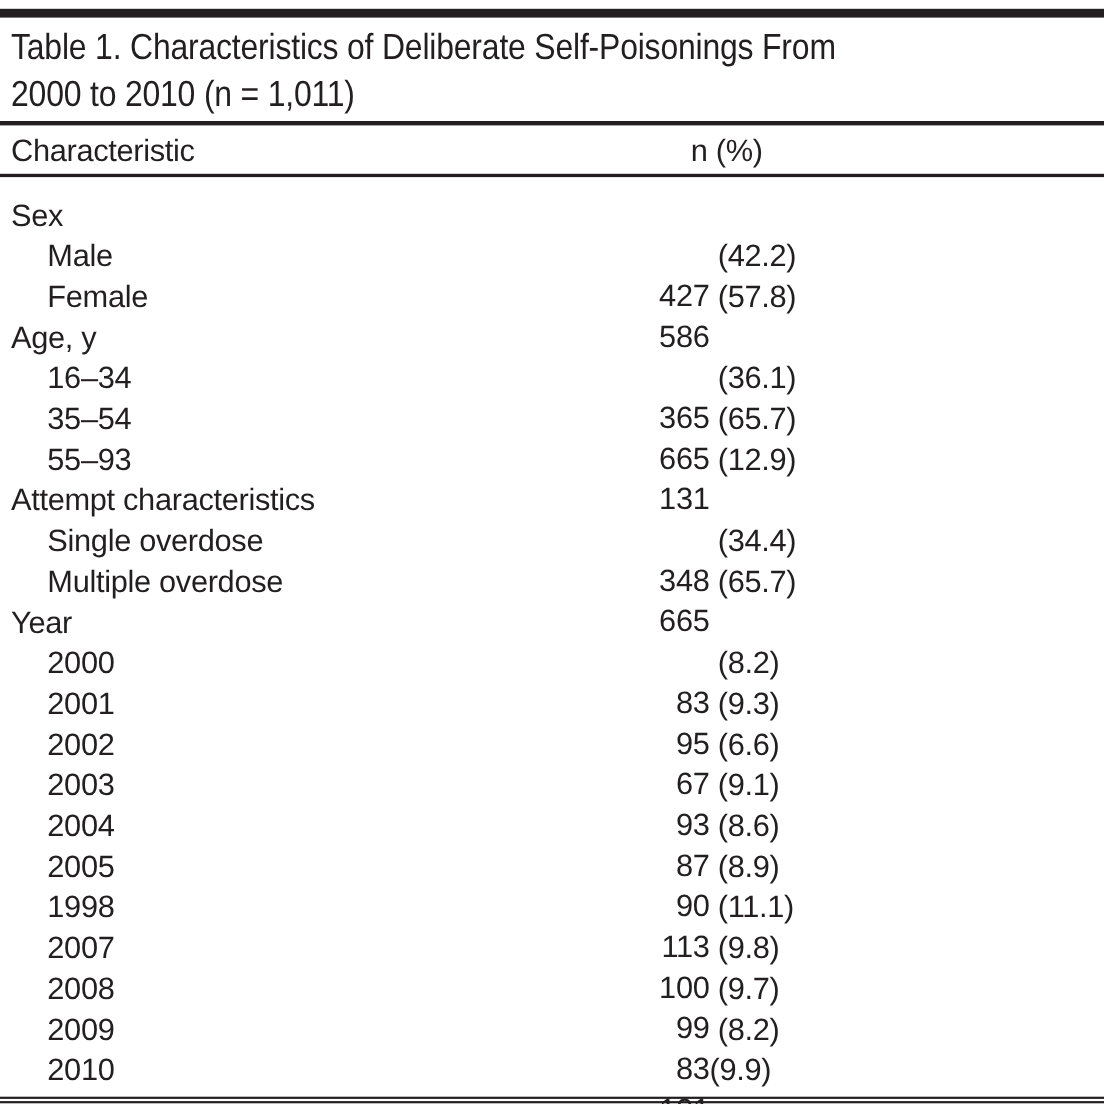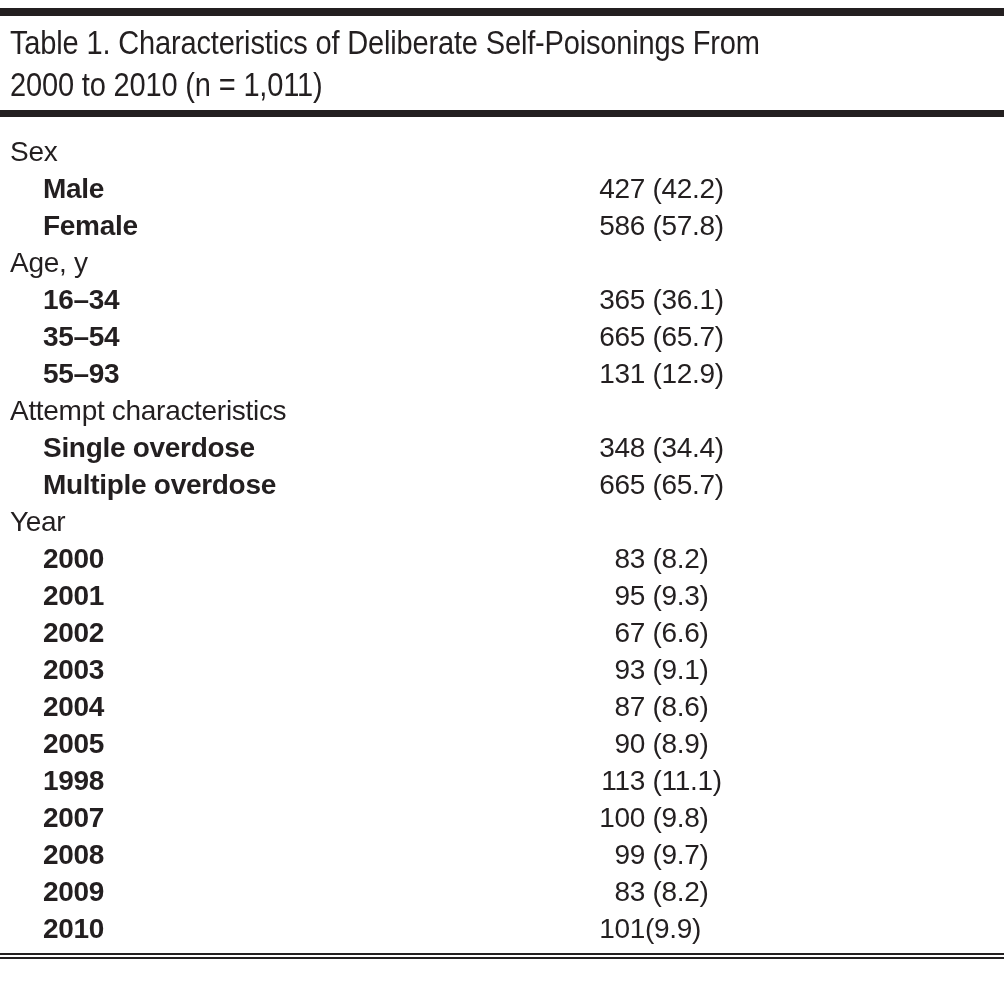--- a/index.html
+++ b/index.html
@@ -53,32 +53,33 @@
   .tbody { padding-top: 16px; }
 
   .row {
     position: relative;
     height: 37px;
     line-height: 37px;
     font-size: 28px;
     padding-left: 10px;
     letter-spacing: -0.3px;
   }
-  .row .label.indent { padding-left: 33px; font-weight: bold; }
+  .row .label.indent { padding-left: 33px; }
 
   .val {
     position: absolute;
     left: 555px;
     top: 0;
     display: flex;
   }
   .val .n {
     display: inline-block;
     width: 90px;
     text-align: right;
+    margin-top: 36px;
   }
   .val .pct { white-space: pre; }
 
   .bottom-rule {
     margin-top: 6px;
     height: 2px;
     border-top: 2px solid #231f20;
     border-bottom: 2px solid #231f20;
     background: #ffffff;
   }
@@ -90,20 +91,24 @@
 
   <div class="top-bar"></div>
 
   <div class="title">
     <div class="title-line">Table 1. Characteristics of Deliberate Self-Poisonings From</div>
     <div class="title-line">2000 to 2010 (n = 1,011)</div>
   </div>
 
   <div class="rule-med"></div>
 
+  <div class="header-row">
+    <span>Characteristic</span>
+    <span class="header-npct">n (%)</span>
+  </div>
 
   <div class="rule-thin"></div>
 
   <div class="tbody">
       <div class="row group"><span class="label">Sex</span></div>
       <div class="row"><span class="label indent">Male</span><span class="val">
           <span class="n">427</span>
           <span class="pct"> (42.2)</span>
         </span></div>
       <div class="row"><span class="label indent">Female</span><span class="val">

